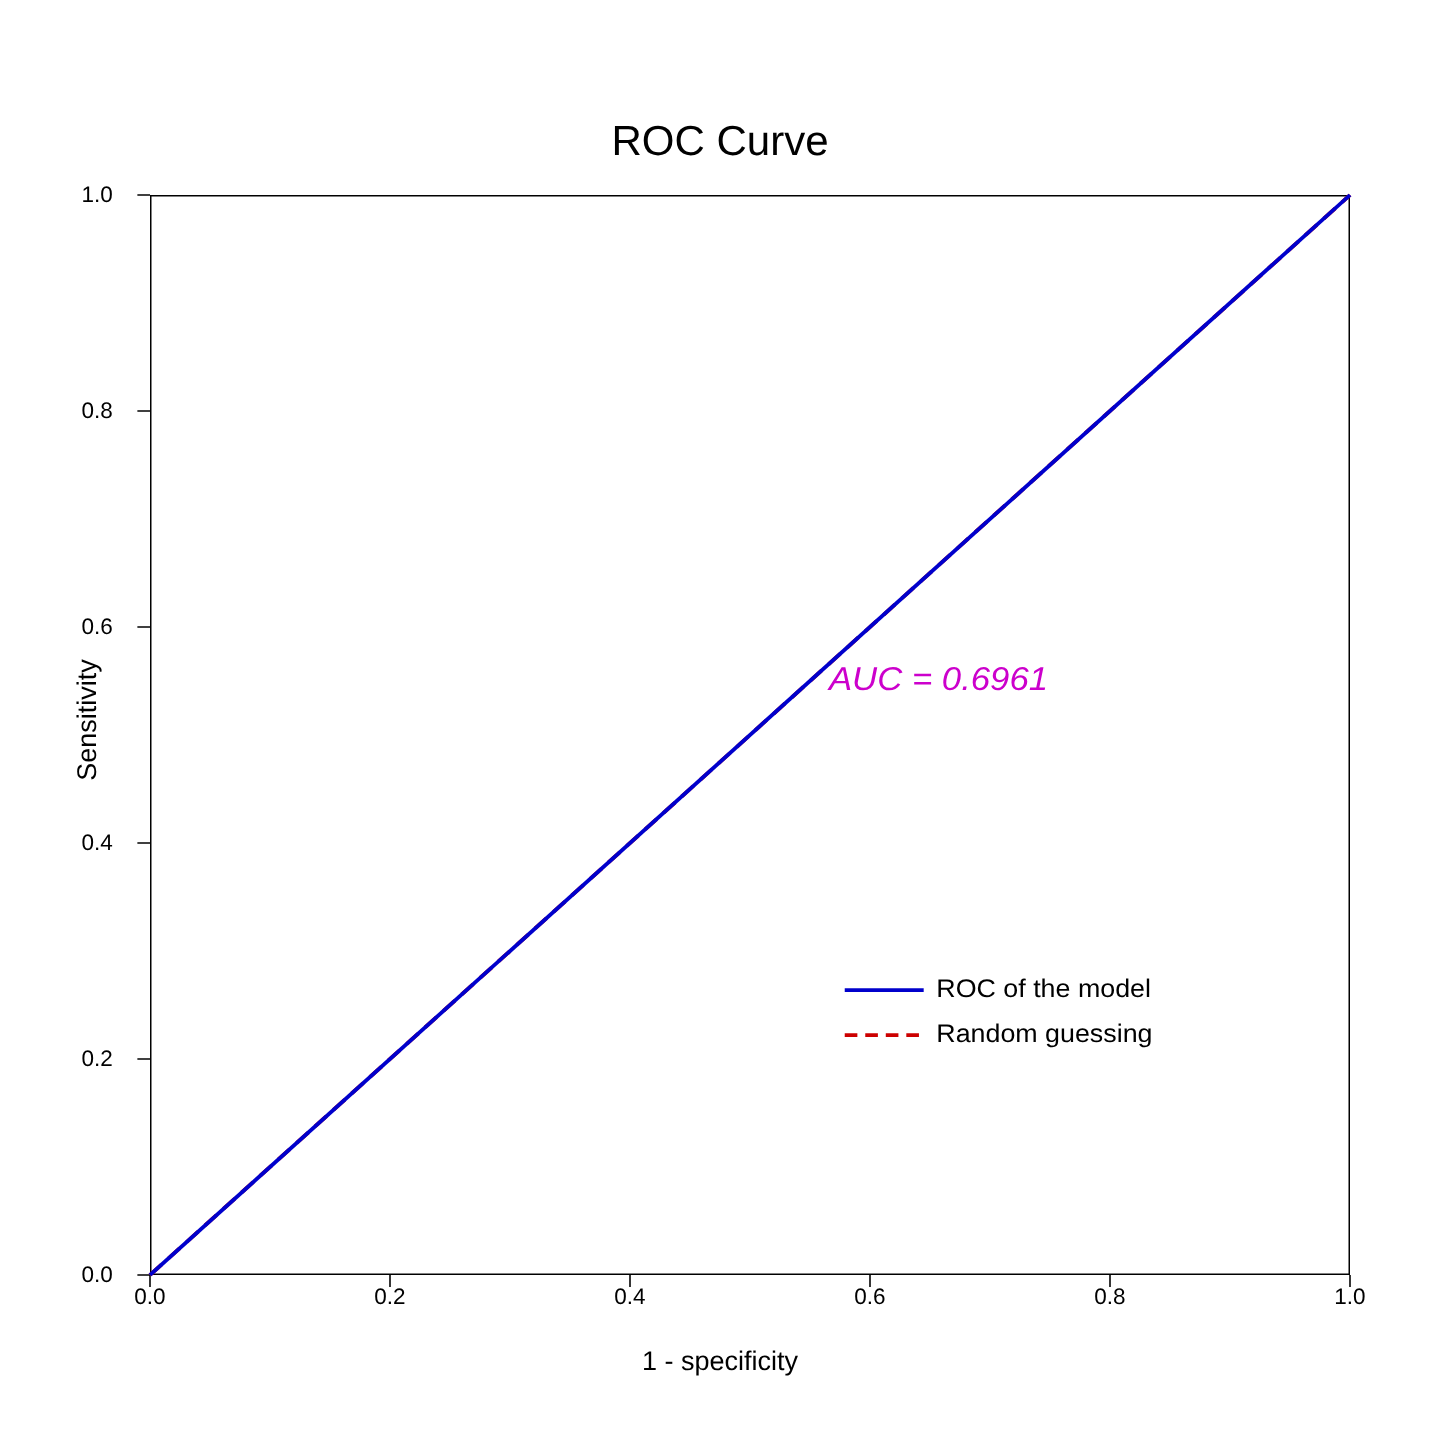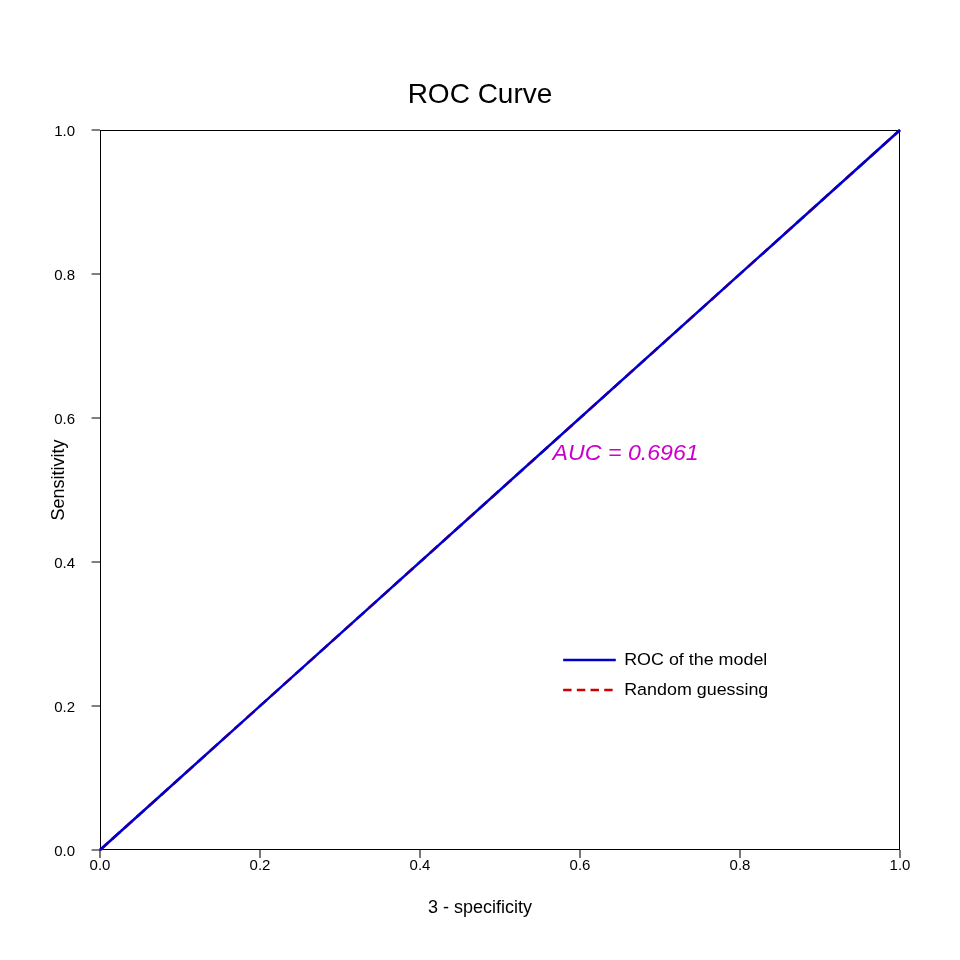--- a/index.html
+++ b/index.html
@@ -65,21 +65,21 @@
   </style>
 </head>
 <body>
 
 <div class="chart-container">
 
   <div class="chart-title">ROC Curve</div>
 
   <div class="y-axis-label">Sensitivity</div>
 
-  <div class="x-axis-label">3 - specificity</div>
+  <div class="x-axis-label">1 - specificity</div>
 
   <div class="plot-area" id="plot-area">
     <div class="plot-border"></div>
 
     <svg class="plot-svg" id="plot-svg" viewBox="0 0 760 720" preserveAspectRatio="none">
 
       <line x1="0" y1="720" x2="-8" y2="720" stroke="#000" stroke-width="1"></line>
       <line x1="0" y1="576" x2="-8" y2="576" stroke="#000" stroke-width="1"></line>
       <line x1="0" y1="432" x2="-8" y2="432" stroke="#000" stroke-width="1"></line>
       <line x1="0" y1="288" x2="-8" y2="288" stroke="#000" stroke-width="1"></line>

